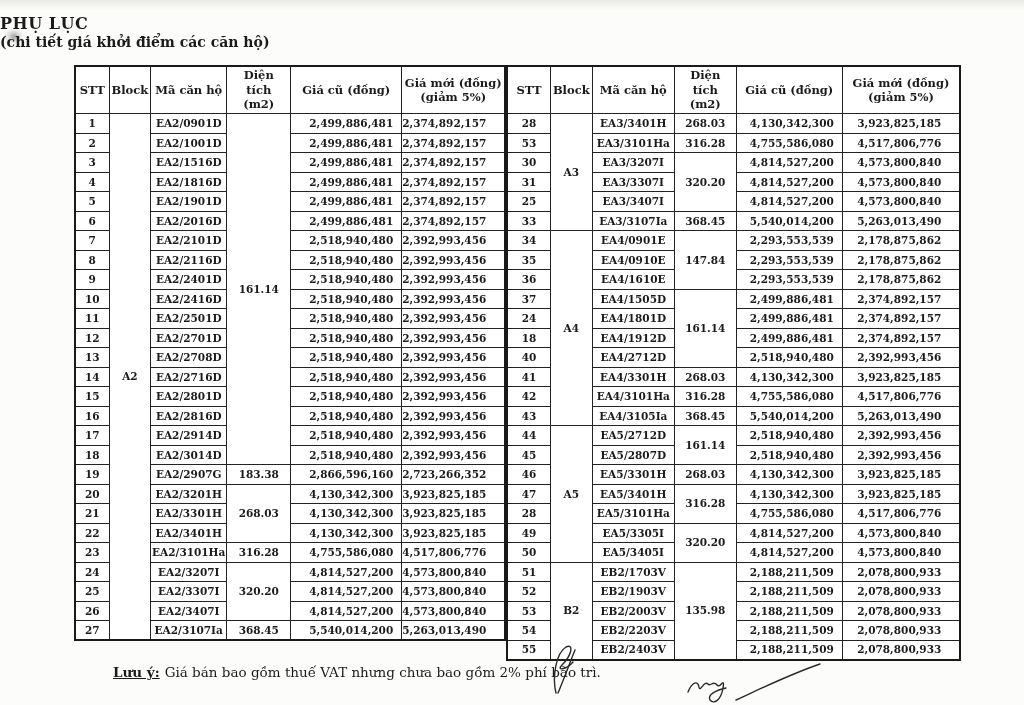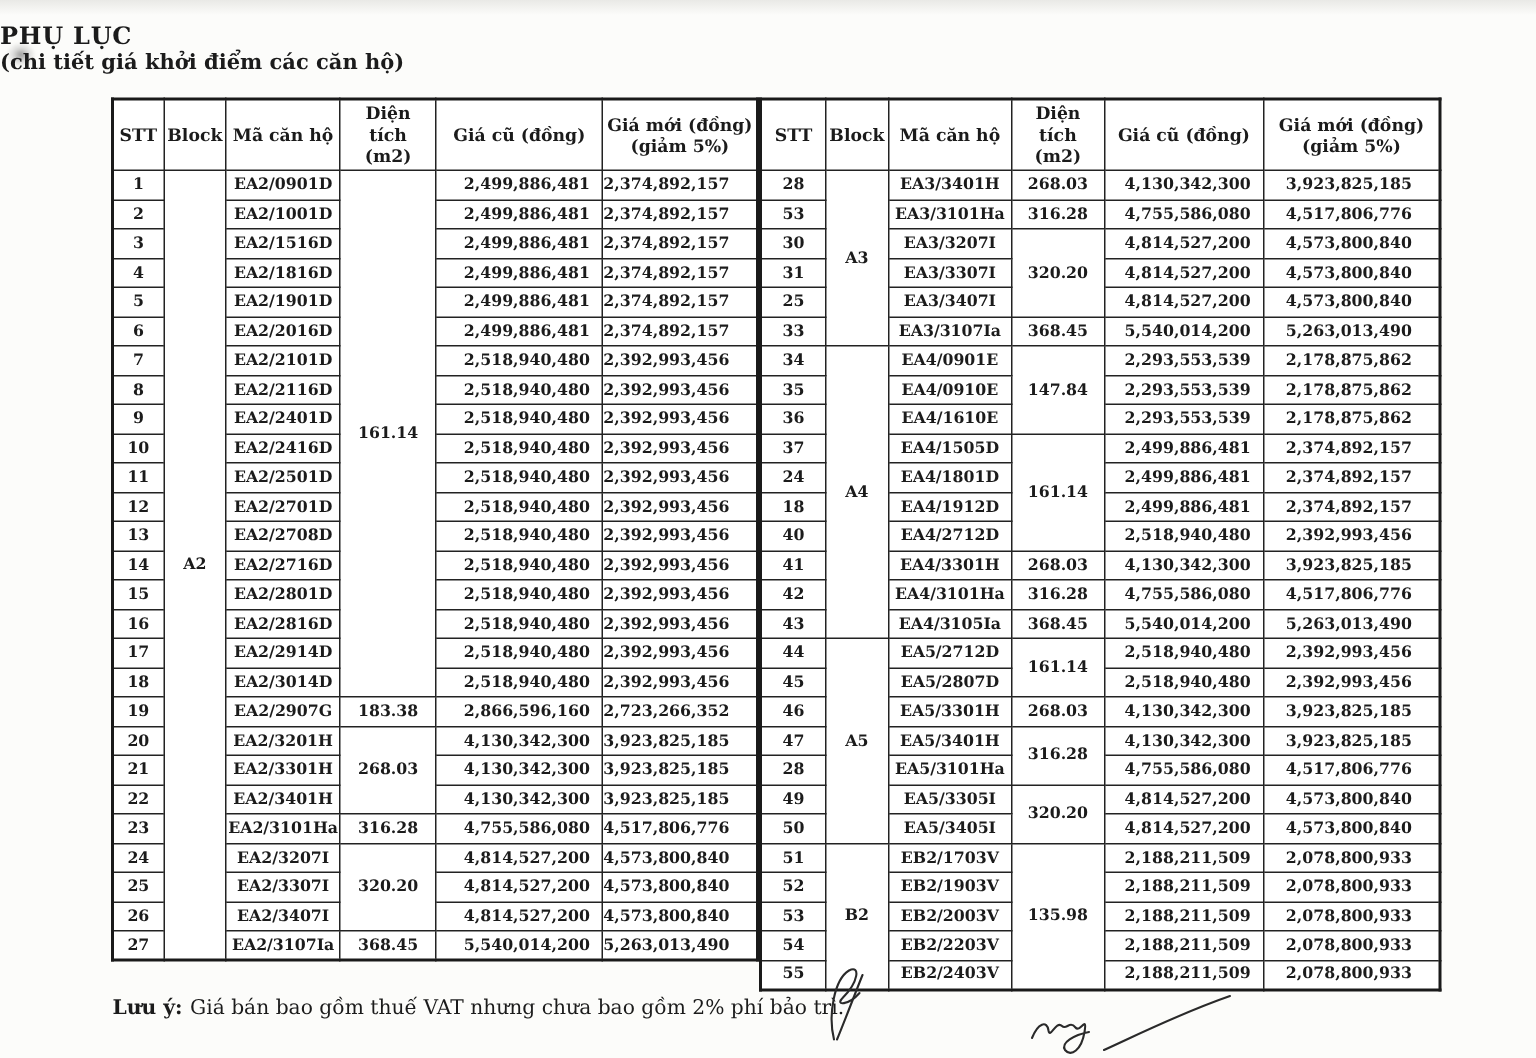--- a/index.html
+++ b/index.html
@@ -28,21 +28,21 @@
     white-space:pre-line; line-height:1.25; padding:0 2px;
   }
   tbody tr { height:19.5px; }
   tbody td { font-size:10.5px; font-weight:bold; line-height:1; padding:0; }
   td.stt, td.block, td.code, td.area { text-align:center; }
   td.price { text-align:right; }
   td.old { padding-right:8px; }
   td.new { padding-right:18px; }
 
   .note { position:absolute; left:75px; top:664px; font-size:13.5px; }
-  .note-label { font-weight:bold; margin-right:5px; }
+  .note-label { font-weight:bold; text-decoration:underline; margin-right:5px;margin-left:38px; }
   .sig { position:absolute; }
   .sig path { fill:none; stroke:#2a2a2a; stroke-width:1.4; stroke-linecap:round; }
   .sig-small { left:548px; top:643px; }
   .sig-big { left:678px; top:660px; }
 </style>
 </head>
 <body>
 
 <div class="page">
   <div class="scan-top-band"></div>

